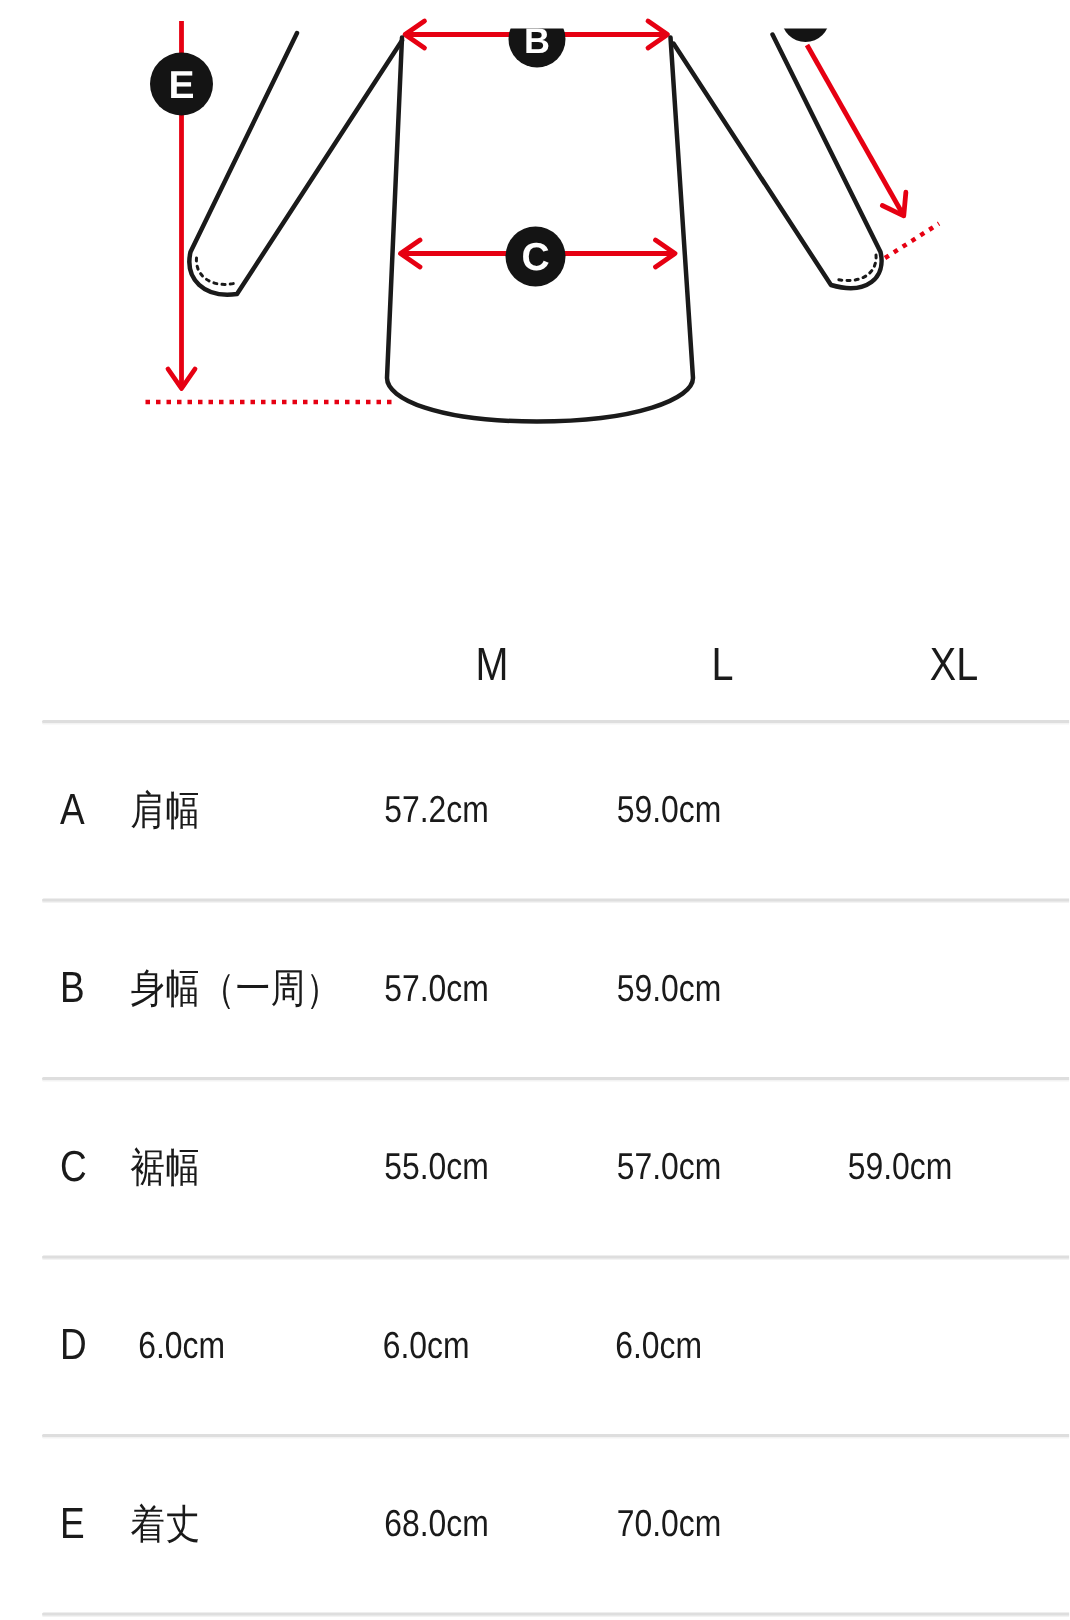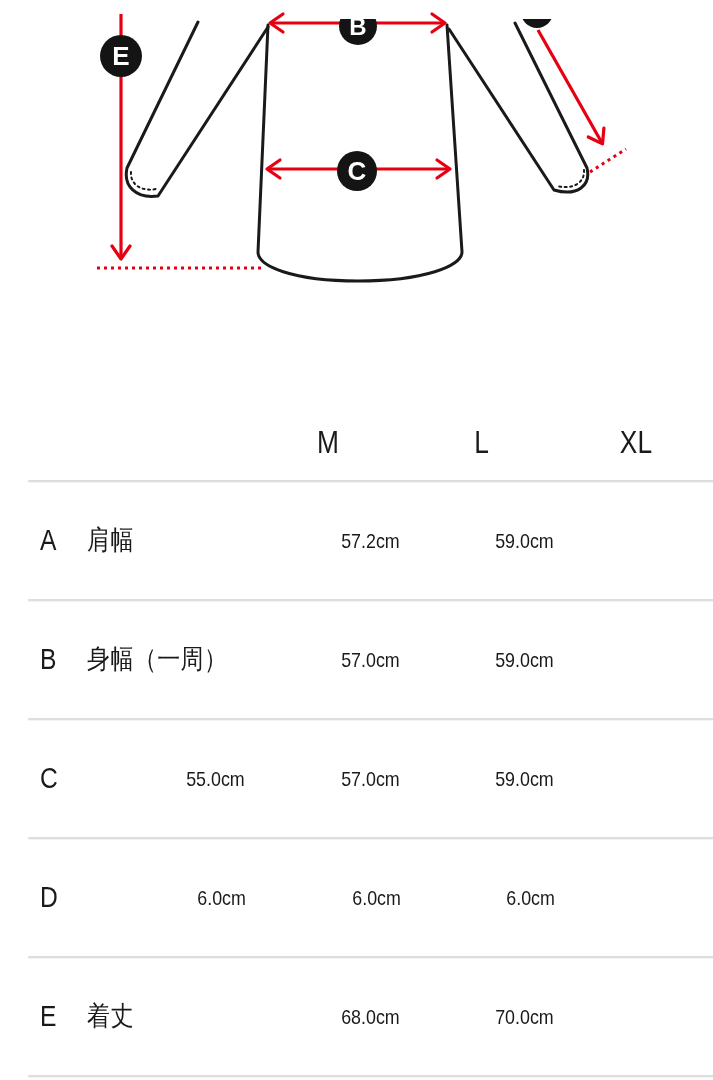--- a/index.html
+++ b/index.html
@@ -22,21 +22,21 @@
   .header-row{height:180px;align-items:end;padding-bottom:22px;box-sizing:border-box;}
   .data-row{height:117px;}
   .divider{
     height:2px;
     margin-left:28px;
     background:#dedede;
     border-radius:2px 0 0 2px;
     box-shadow:0 1px 0 #f3f3f3;
   }
   .cell{line-height:1;}
-  .cell.val{text-align:right;font-size:21px;}
+  .cell.val{text-align:left;font-size:25px;}
   .cell.letter{font-size:29px;}
   .cell.label{font-size:27px;letter-spacing:0.5px;}
   .hcell{font-size:31px;text-align:center;}
   .cx{display:inline-block;transform:scaleX(0.85);transform-origin:center center;white-space:nowrap;}
   .cell.letter .cx,.cell.label .cx{transform-origin:left center;}
   svg text{
     font-family:"Liberation Sans",sans-serif;
     font-weight:bold;
     fill:#ffffff;
   }
@@ -111,20 +111,21 @@
       <div class="cell letter"><span class="cx">B</span></div>
       <div class="cell label"><span class="cx">身幅（一周）</span></div>
       <div class="cell val"><span class="cx">57.0cm</span></div>
       <div class="cell val"><span class="cx">59.0cm</span></div>
     </div>
 
     <div class="divider"></div>
 
     <div class="trow data-row">
       <div class="cell letter"><span class="cx">C</span></div>
+      <div class="cell label"><span class="cx">裾幅</span></div>
       <div class="cell val"><span class="cx">55.0cm</span></div>
       <div class="cell val"><span class="cx">57.0cm</span></div>
       <div class="cell val"><span class="cx">59.0cm</span></div>
     </div>
 
     <div class="divider"></div>
 
     <div class="trow data-row">
       <div class="cell letter"><span class="cx">D</span></div>
       <div class="cell val"><span class="cx">6.0cm</span></div>

